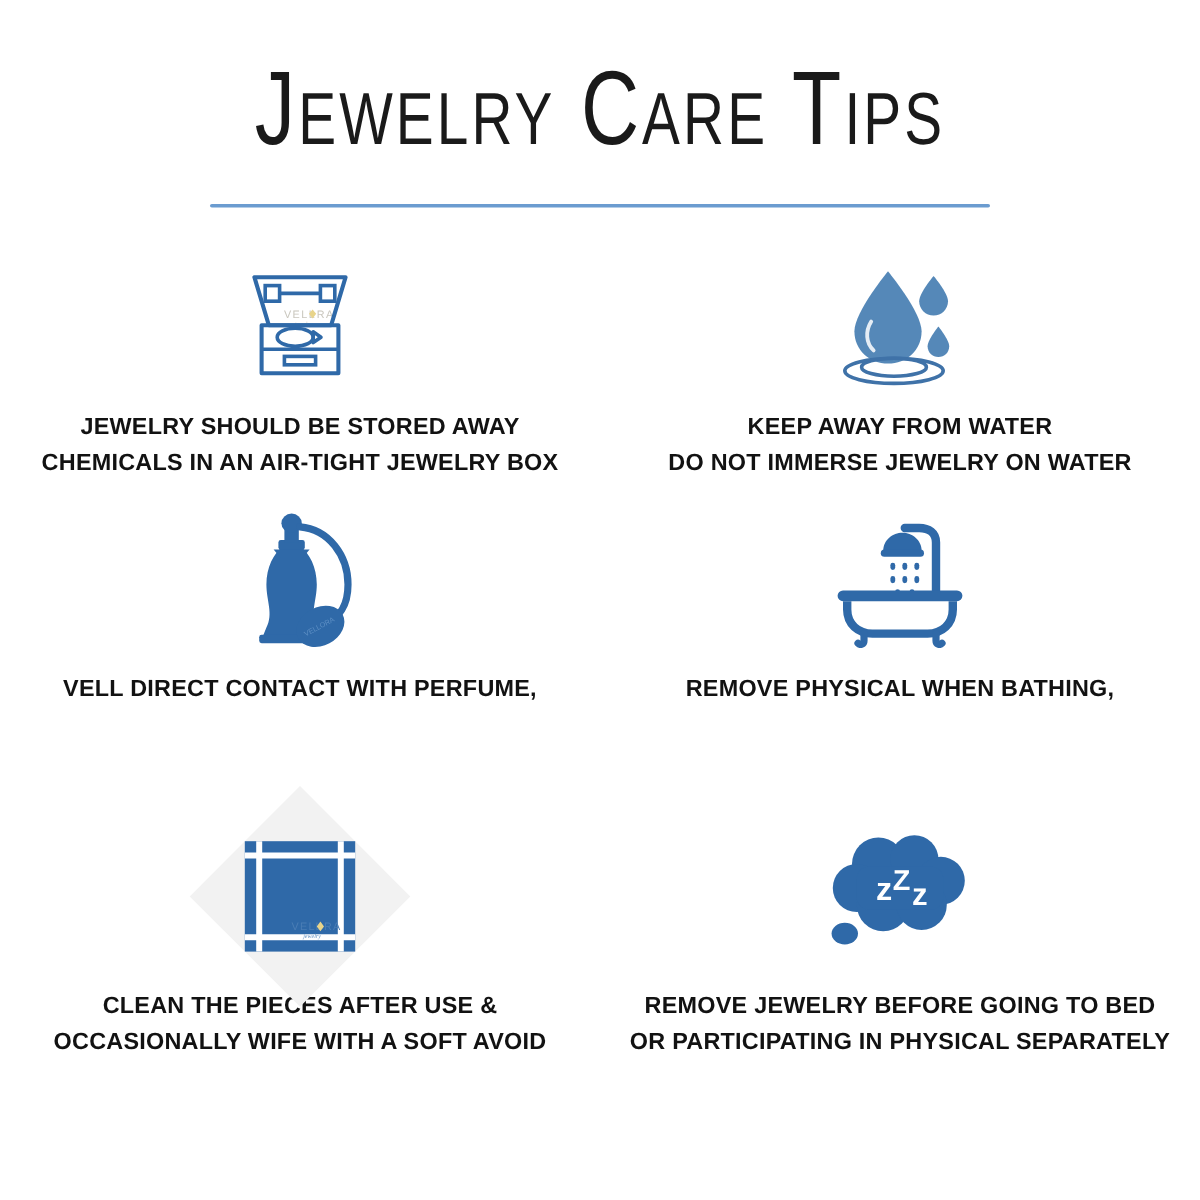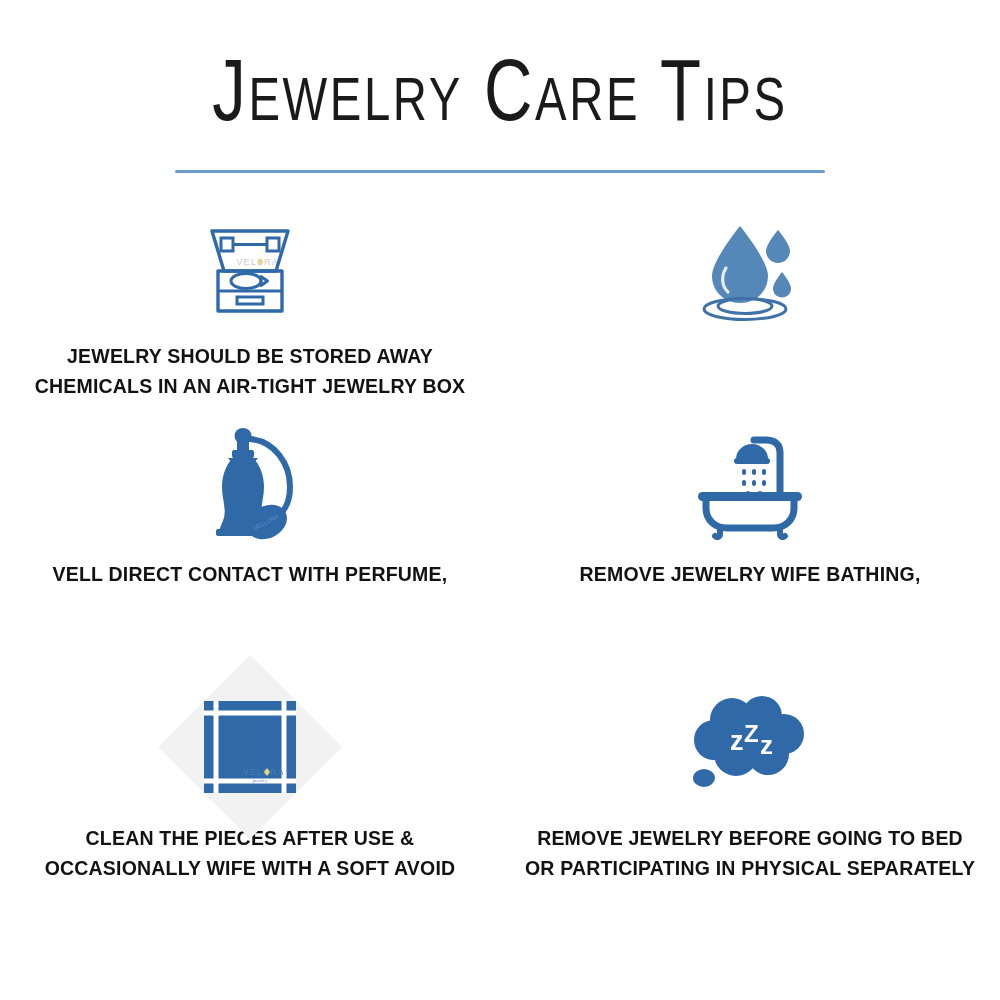--- a/index.html
+++ b/index.html
@@ -163,20 +163,22 @@
 
           <path d="M90 10 C90 10 78 24 78 31 C78 37.6 83.4 43 90 43 C96.6 43 102 37.6 102 31 C102 24 90 10 90 10 Z" fill="#5588b8"></path>
 
           <path d="M94 52 C94 52 85 63 85 68.5 C85 73.7 89 77.5 94 77.5 C99 77.5 103 73.7 103 68.5 C103 63 94 52 94 52 Z" fill="#5588b8"></path>
 
           <ellipse cx="57" cy="86" rx="27" ry="7.5" fill="none" stroke="#3f72a8" stroke-width="3"></ellipse>
           <ellipse cx="57" cy="89" rx="41" ry="10.5" fill="none" stroke="#3f72a8" stroke-width="3"></ellipse>
         </svg>
       </div>
       <div class="tip-caption">
+        <span>KEEP AWAY FROM WATER</span>
+        <span class="line2">DO NOT IMMERSE JEWELRY ON WATER</span>
       </div>
     </div>
 
     <div class="tip row2">
       <div class="tip-icon">
         <svg class="icon-svg" width="116" height="118" viewBox="0 0 116 118">
 
           <path d="M44 30 C36 36 30 48 30 62 C30 76 36 86 30 98 L26 108 L76 108 L72 98
                    C66 86 72 76 72 62 C72 48 66 36 58 30 Z" fill="#2f69a8"></path>
 
@@ -223,21 +225,21 @@
 
           <rect x="10" y="64" width="104" height="9" rx="4.5" fill="#2f69a8"></rect>
 
           <path d="M18 73 L18 80 C18 92 27 100 39 100 L85 100 C97 100 106 92 106 80 L106 73" fill="none" stroke="#2f69a8" stroke-width="7" stroke-linejoin="round"></path>
 
           <path d="M32 100 L32 106 C32 109 29 110 27 108" fill="none" stroke="#2f69a8" stroke-width="6" stroke-linecap="round"></path>
           <path d="M92 100 L92 106 C92 109 95 110 97 108" fill="none" stroke="#2f69a8" stroke-width="6" stroke-linecap="round"></path>
         </svg>
       </div>
       <div class="tip-caption">
-        <span>REMOVE JEWELRY WIFE BATHING,</span>
+        <span>REMOVE PHYSICAL WHEN BATHING,</span>
       </div>
     </div>
 
     <div class="tip row3">
       <div class="tip-icon">
         <div class="wm-diamond"></div>
         <svg class="icon-svg" width="112" height="112" viewBox="0 0 112 112">
 
           <rect x="10" y="10" width="92" height="92" fill="#2f69a8"></rect>
 

